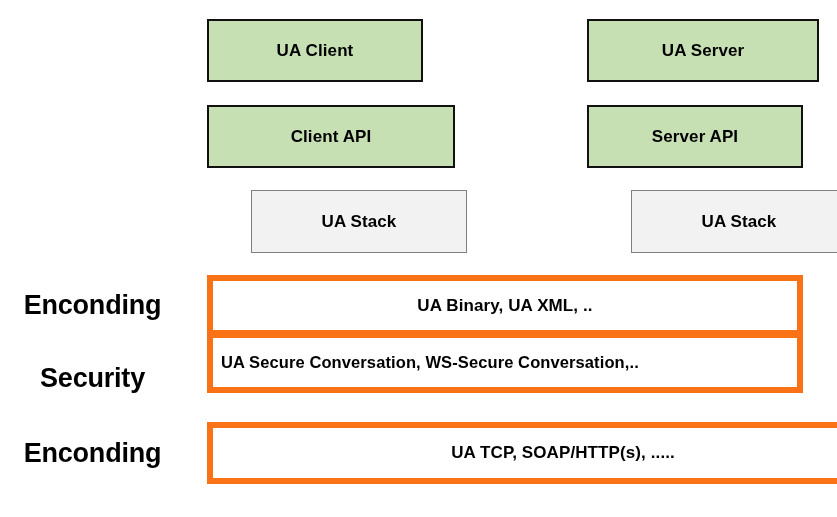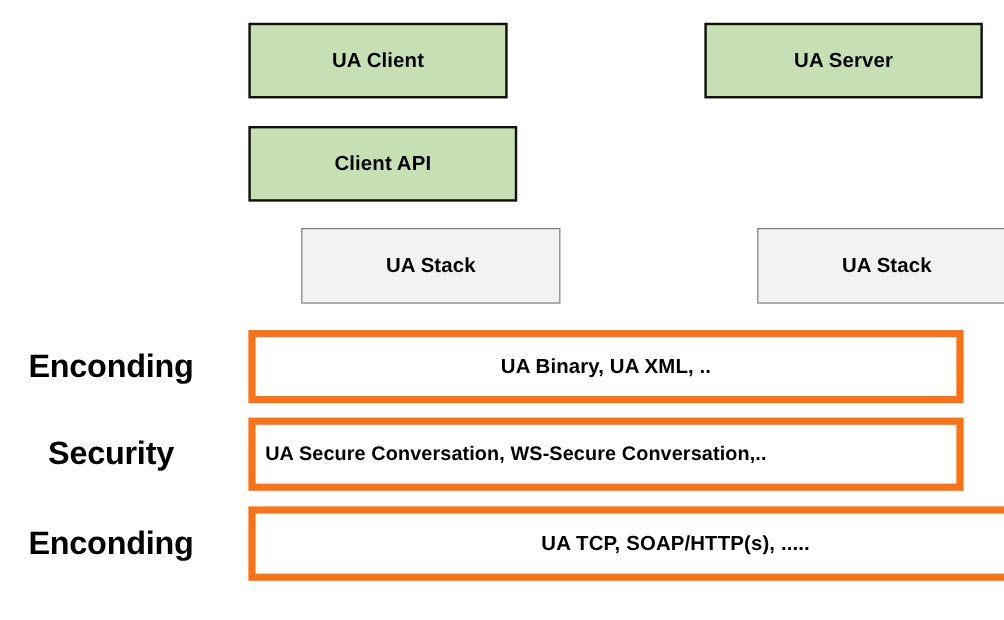--- a/index.html
+++ b/index.html
@@ -83,42 +83,45 @@
 
 <div id="stage">
 
   <div class="box node green" style="left:207px; top:19px; width:216px; height:63px;">
     <span>UA Client</span>
   </div>
   <div class="box node green" style="left:587px; top:19px; width:232px; height:63px;">
     <span>UA Server</span>
   </div>
 
-  <div class="box node green" style="left:207px; top:105px; width:224px; height:63px;">
+  <div class="box node green" style="left:207px; top:105px; width:248px; height:63px;">
     <span>Client API</span>
+  </div>
+  <div class="box node green" style="left:587px; top:105px; width:216px; height:63px;">
+    <span>Server API</span>
   </div>
 
   <div class="box node grey" style="left:207px; top:190px; width:216px; height:63px;">
     <span>UA Stack</span>
   </div>
   <div class="box node grey" style="left:587px; top:190px; width:216px; height:63px;">
     <span>UA Stack</span>
   </div>
 
   <div class="side-label" style="left:0px; top:275px; width:185px; height:61px;">
     <span>Enconding</span>
   </div>
   <div class="box layer" style="left:207px; top:275px; width:596px; height:61px;">
     <span>UA Binary, UA XML, ..</span>
   </div>
 
   <div class="side-label" style="left:0px; top:348px; width:185px; height:61px;">
     <span>Security</span>
   </div>
-  <div class="box layer fitted" style="left:207px; top:348px; width:596px; height:61px;">
+  <div class="box layer fitted" style="left:207px; top:332px; width:596px; height:61px;">
     <span>UA Secure Conversation, WS-Secure Conversation,..</span>
   </div>
 
   <div class="side-label" style="left:0px; top:422px; width:185px; height:62px;">
     <span>Enconding</span>
   </div>
   <div class="box layer" style="left:207px; top:422px; width:712px; height:62px;">
     <span>UA TCP, SOAP/HTTP(s), .....</span>
   </div>
 

